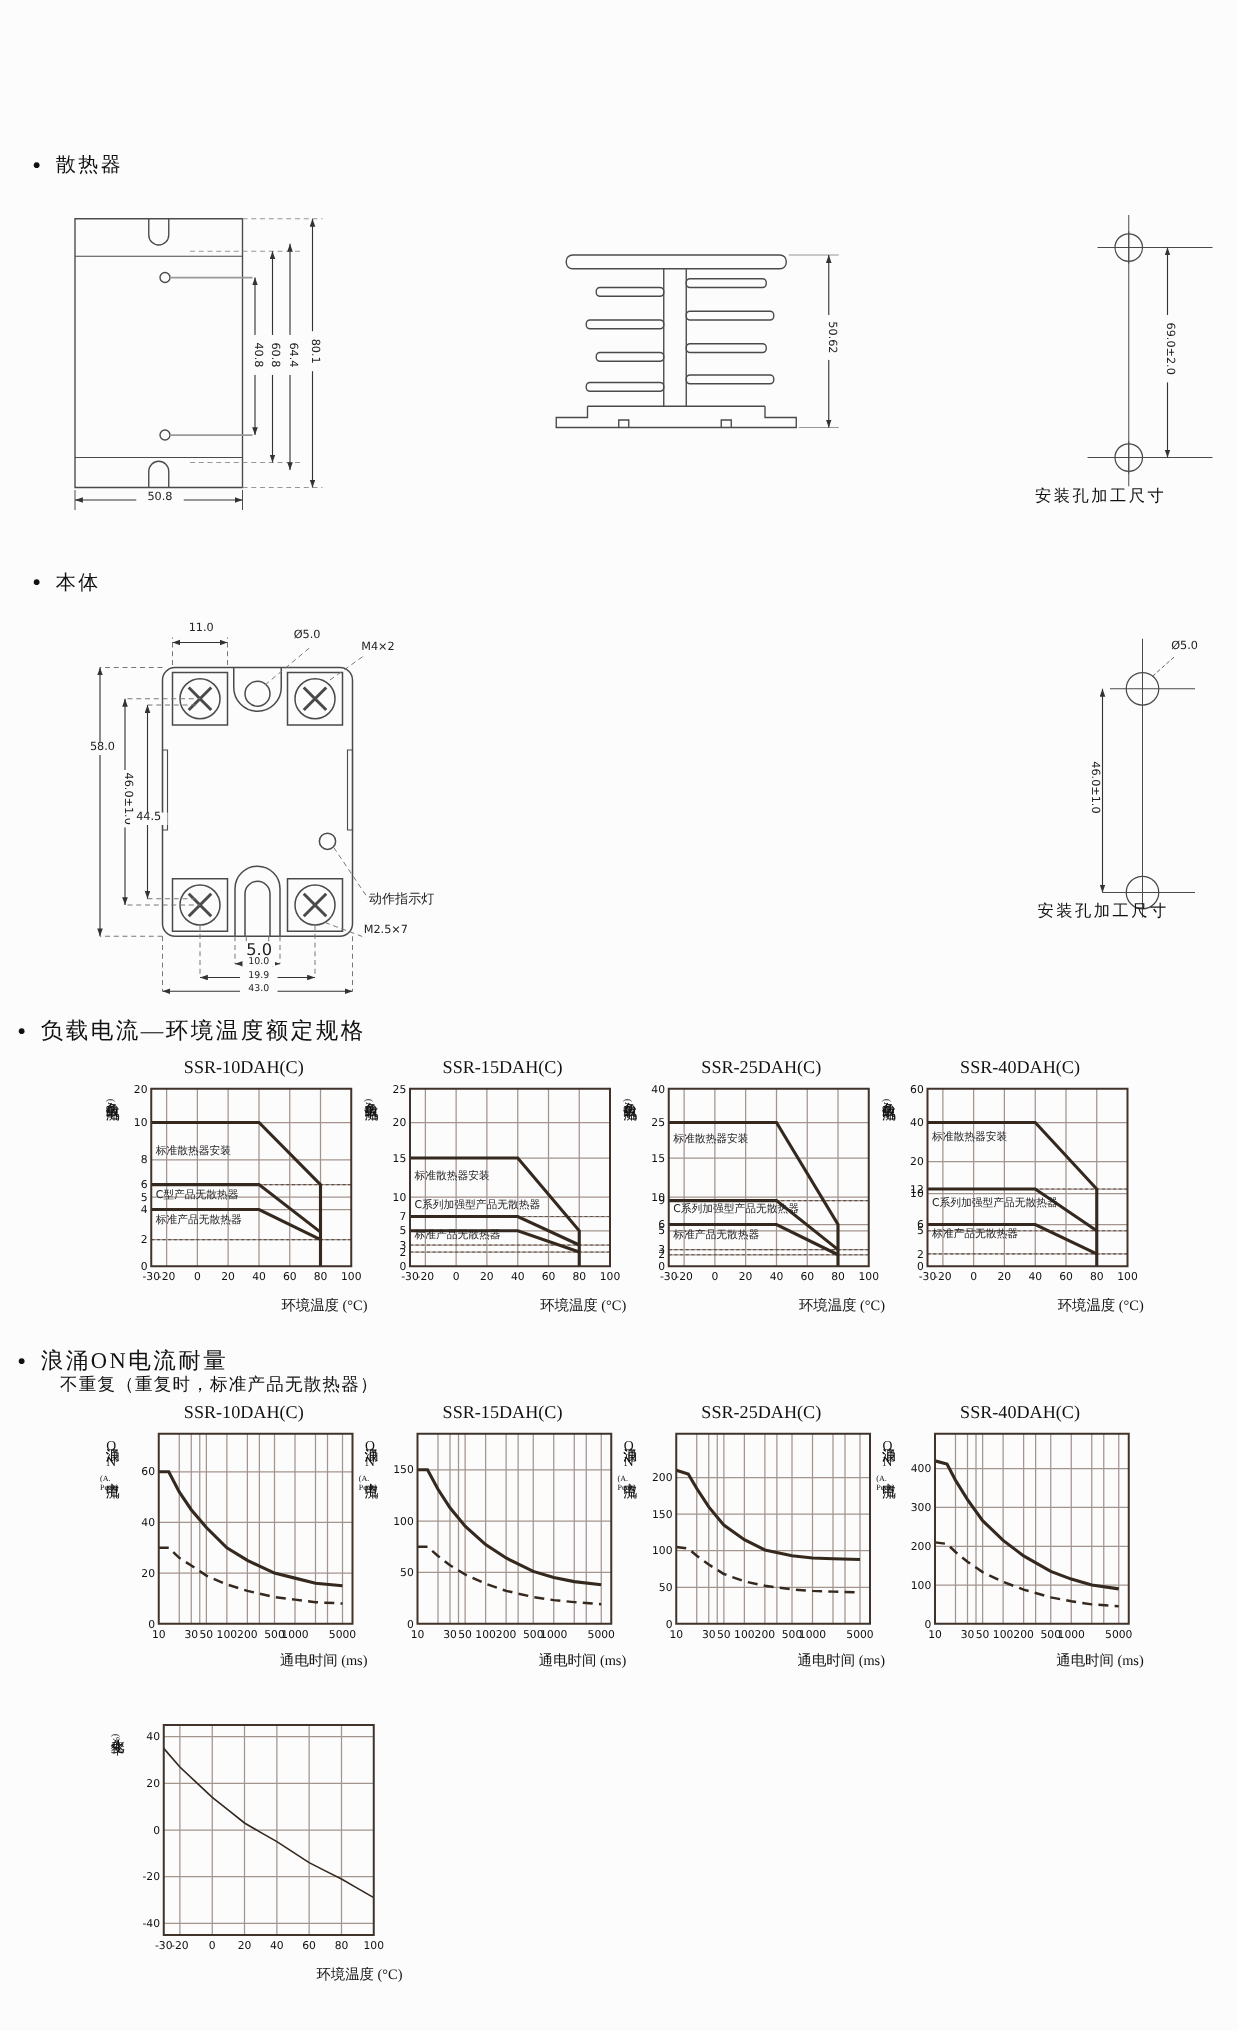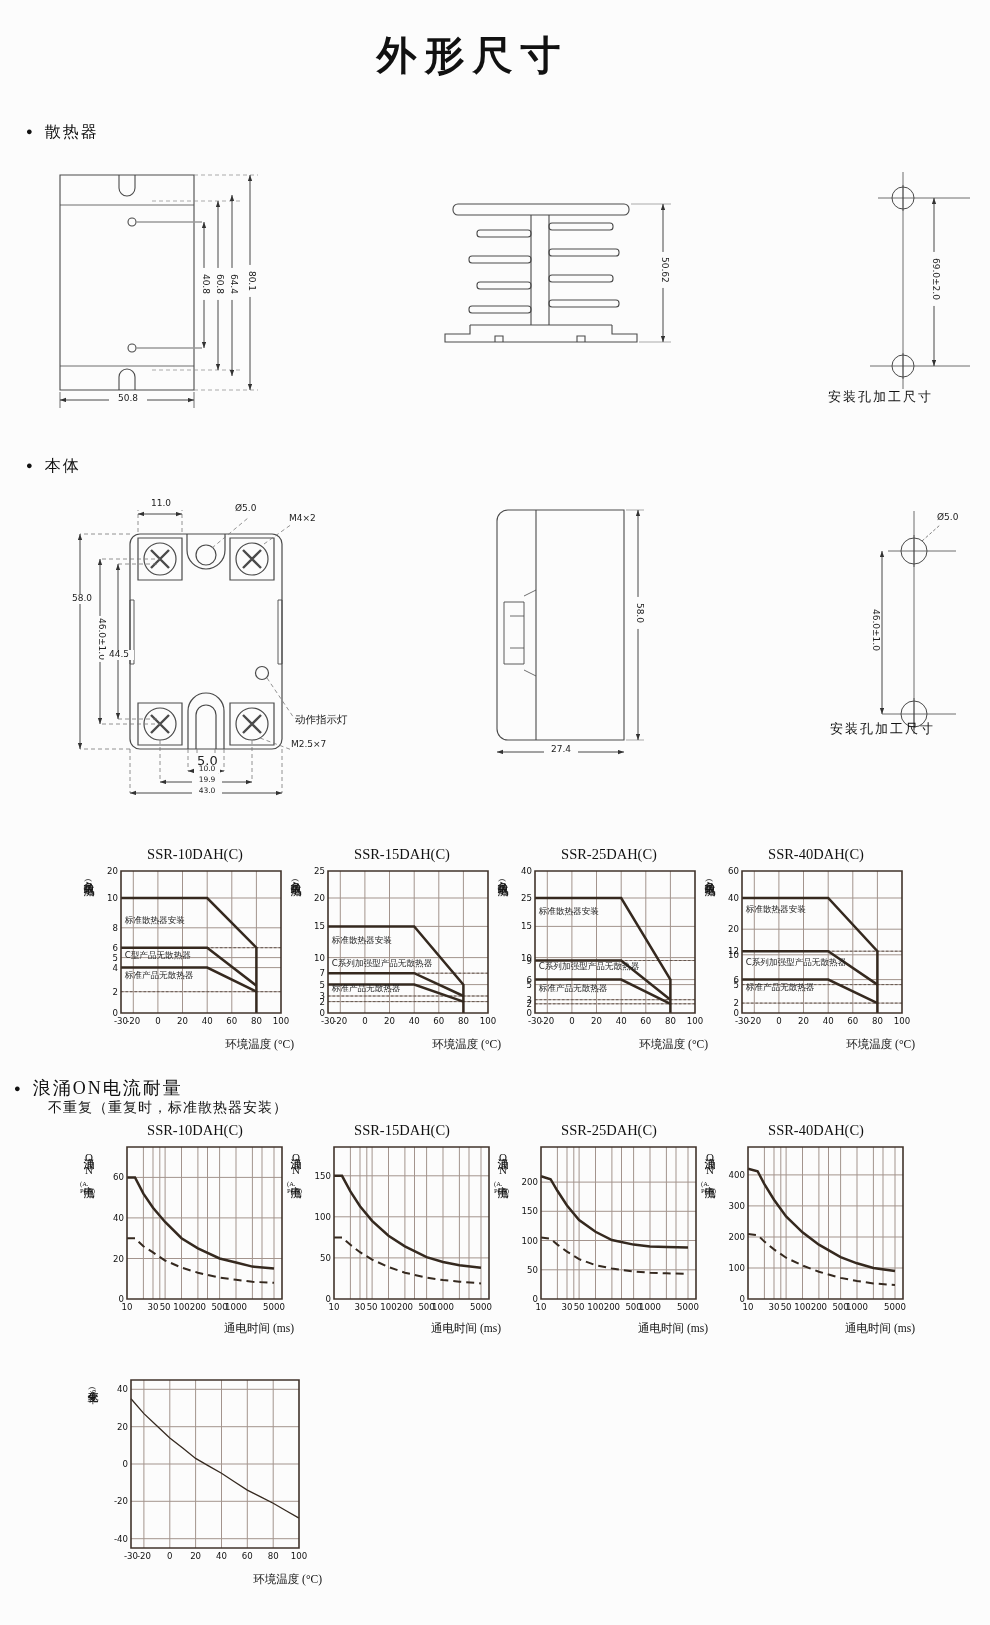--- a/index.html
+++ b/index.html
@@ -28,21 +28,20 @@
   .ys{font-size:8px;margin-top:2px;writing-mode:vertical-rl}
   .ys.h{writing-mode:horizontal-tb;font-size:6.5px;margin-top:1px;font-family:"Liberation Serif",serif}
   .xl{text-align:right;font-size:11.5px;padding-right:2px;margin-top:-2px;white-space:nowrap}
   line,path,rect,circle,polyline{vector-effect:non-scaling-stroke}
 </style>
 </head>
 <body>
 
 <div class="page">
 
-  <div class="title">外形尺寸</div>
 
   <div class="sechead" style="left:26px;top:122px">
     <span class="bullet">●</span><span>散热器</span>
   </div>
 
   <div class="draw" style="left:52px;top:165px;width:230px;height:248px">
     <svg width="230" height="248" xmlns="http://www.w3.org/2000/svg">
       <defs>
         <marker id="arr" markerWidth="8" markerHeight="6" refX="7" refY="2.5" orient="auto-start-reverse">
           <path d="M0,0 L7,2.5 L0,5 Z" fill="#333"></path>
@@ -165,56 +164,40 @@
     <span class="d rot" style="left:10px;top:150px;width:44px">46.0±1.0</span>
     <span class="d" style="left:36px;top:166px;width:28px">44.5</span>
     <span class="d d2" style="left:226px;top:230px">动作指示灯</span>
     <span class="d" style="left:222px;top:256px">M2.5×7</span>
     <span class="d" style="left:128px;top:270px;width:20px;font-size:13px">5.0</span>
     <span class="d" style="left:126px;top:281px;width:24px;font-size:7.5px">10.0</span>
     <span class="d" style="left:124px;top:292px;width:28px;font-size:7.5px">19.9</span>
     <span class="d" style="left:124px;top:303px;width:28px;font-size:7.5px">43.0</span>
   </div>
 
-  <div class="draw" style="left:478px;top:496px;width:178px;height:264px">
-    <svg width="178" height="264" xmlns="http://www.w3.org/2000/svg">
-      <g fill="none" stroke="#4a4a4a" stroke-width="1.1">
-        <path d="M30,14 H146 V244 H30 A11,11 0 0 1 19,233 V25 A11,11 0 0 1 30,14 Z"></path>
-        <path d="M58,14 V244"></path>
-        <rect x="26" y="106" width="20" height="62" stroke-width="0.9"></rect>
-        <path d="M46,100 L58,94 M46,174 L58,180 M32,120 H46 M32,152 H46" stroke-width="0.8"></path>
-      </g>
-      <g stroke="#888" stroke-width="0.7" fill="none">
-          <path d="M148,14 H166 M148,244 H166"></path>
-        </g>
-      <g stroke="#333" stroke-width="0.9" fill="none">
-        <line x1="160" y1="14" x2="160" y2="244" marker-start="url(#arr)" marker-end="url(#arr)"></line>
-        <line x1="19" y1="256" x2="146" y2="256" marker-start="url(#arr)" marker-end="url(#arr)"></line>
-      </g>
-    </svg>
-    <span class="d rot" style="left:145px;top:112px;width:30px">58.0</span>
-    <span class="d" style="left:66px;top:249px;width:32px">27.4</span>
-  </div>
 
   <div class="draw" style="left:852px;top:505px;width:132px;height:238px">
     <svg width="132" height="238" xmlns="http://www.w3.org/2000/svg">
       <g fill="none" stroke="#4a4a4a" stroke-width="1">
         <path d="M62,6 V229" stroke-width="0.8"></path>
         <circle cx="62" cy="46" r="13"></circle>
           <circle cx="62" cy="209" r="13"></circle>
         <path d="M36,46 H104 M62,30 V62 M30,209 H104 M62,193 V225" stroke-width="0.8"></path>
         <path d="M70,36 L88,20" stroke-width="0.7" stroke-dasharray="3,2"></path>
       </g>
       <line x1="30" y1="46" x2="30" y2="209" stroke="#333" stroke-width="0.9" marker-start="url(#arr)" marker-end="url(#arr)"></line>
     </svg>
     <span class="d" style="left:84px;top:8px">Ø5.0</span>
     <span class="d rot" style="left:0px;top:120px;width:44px">46.0±1.0</span>
   </div>
   <div class="cap" style="left:830px;top:720px">安装孔加工尺寸</div>
 
+  <div class="sechead big" style="left:14px;top:812px">
+    <span class="bullet">●</span><span>负载电流—环境温度额定规格</span>
+  </div>
   <div class="chart" style="left:80px;top:846px">
       <div class="ct">SSR-10DAH(C)</div>
       <div class="crow">
         <div class="ylab">
           <div class="yv">负载电流</div>
           <div class="ys">(A)</div>
         </div>
         <svg xmlns="http://www.w3.org/2000/svg" width="192" height="174" font-family="DejaVu Sans, sans-serif">
           <line x1="36.3" y1="6" x2="36.3" y2="148" stroke="#a3948d" stroke-width="1"></line>
           <line x1="60.9" y1="6" x2="60.9" y2="148" stroke="#a3948d" stroke-width="1"></line>
@@ -412,21 +395,21 @@
           <text x="159.4" y="159" font-size="8.6" text-anchor="middle" fill="#111">80</text>
           <text x="184.0" y="159" font-size="8.6" text-anchor="middle" fill="#111">100</text>
         </svg>
       </div>
       <div class="xl">环境温度 (°C)</div>
     </div>
 
   <div class="sechead big" style="left:14px;top:1076px">
     <span class="bullet">●</span><span>浪涌ON电流耐量</span>
   </div>
-  <div class="note" style="left:48px;top:1099px">不重复（重复时，标准散热器安装）</div>
+  <div class="note" style="left:48px;top:1099px">不重复（重复时，标准产品无散热器）</div>
   <div class="chart" style="left:80px;top:1122px">
       <div class="ct">SSR-10DAH(C)</div>
       <div class="crow">
         <div class="ylab">
           <div class="yv">浪涌ON电流</div>
           <div class="ys h">(A. Peak)</div>
         </div>
         <svg xmlns="http://www.w3.org/2000/svg" width="193" height="182" font-family="DejaVu Sans, sans-serif">
           <line x1="46.4" y1="6" x2="46.4" y2="158" stroke="#a3948d" stroke-width="1"></line>
           <line x1="56.0" y1="6" x2="56.0" y2="158" stroke="#a3948d" stroke-width="1"></line>

